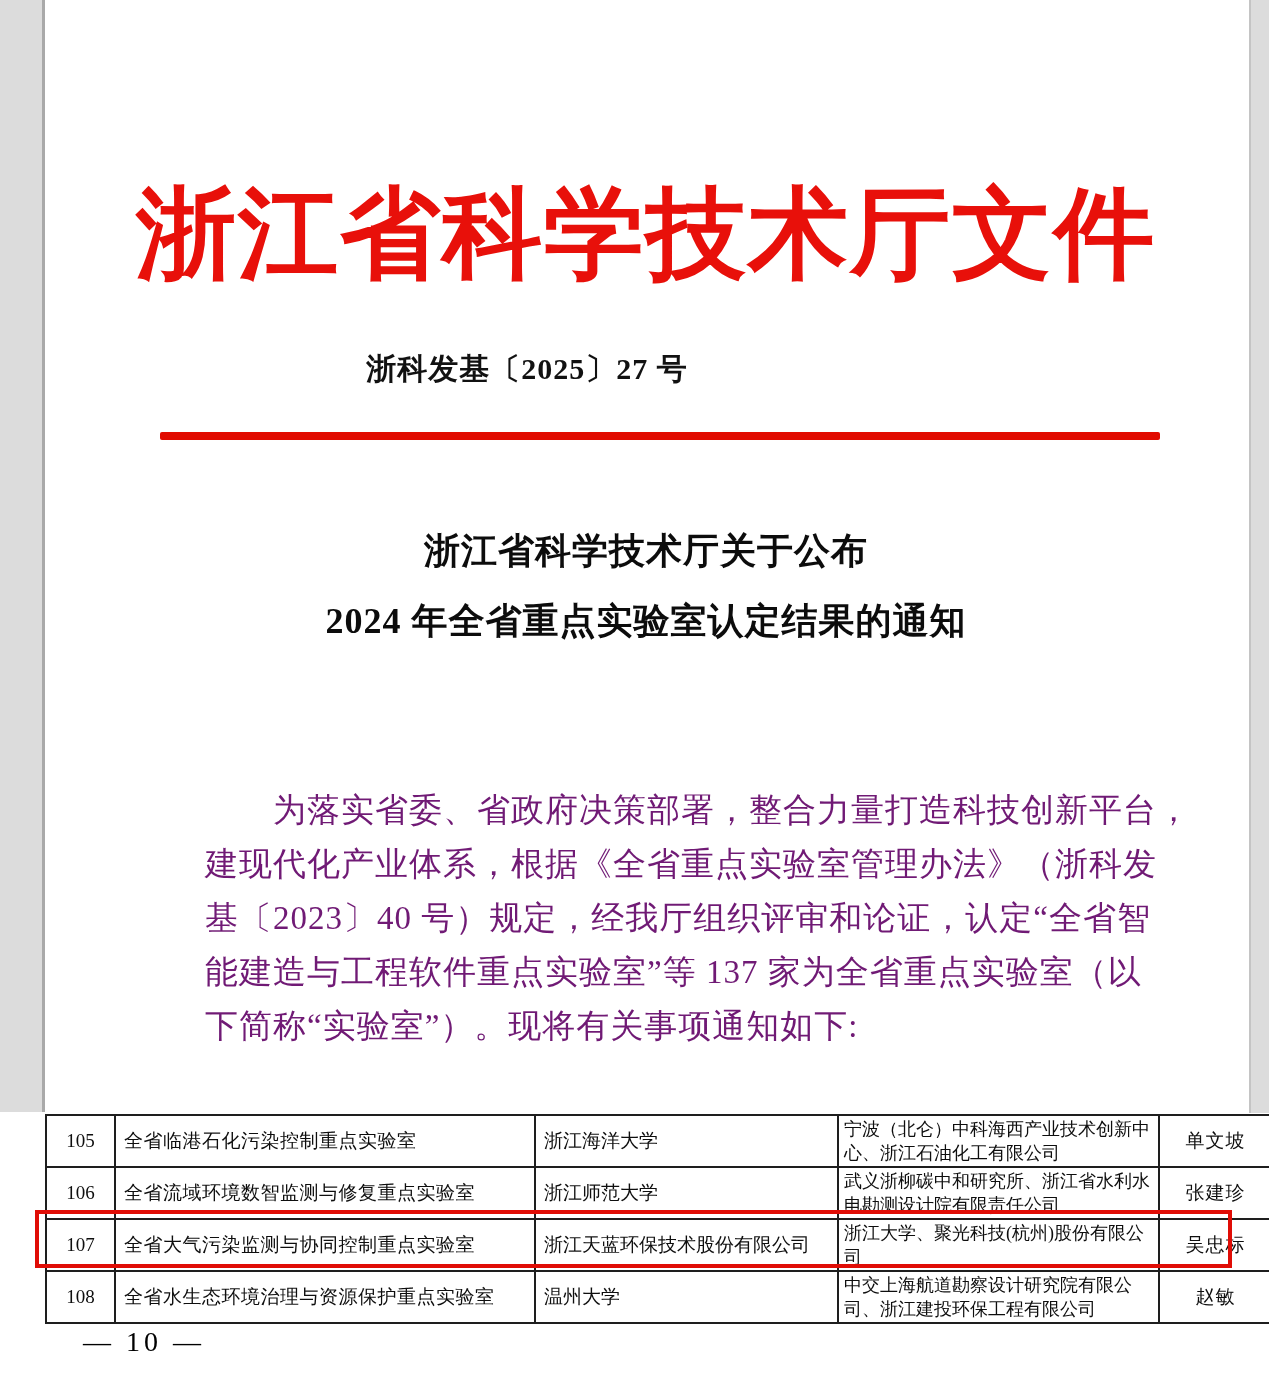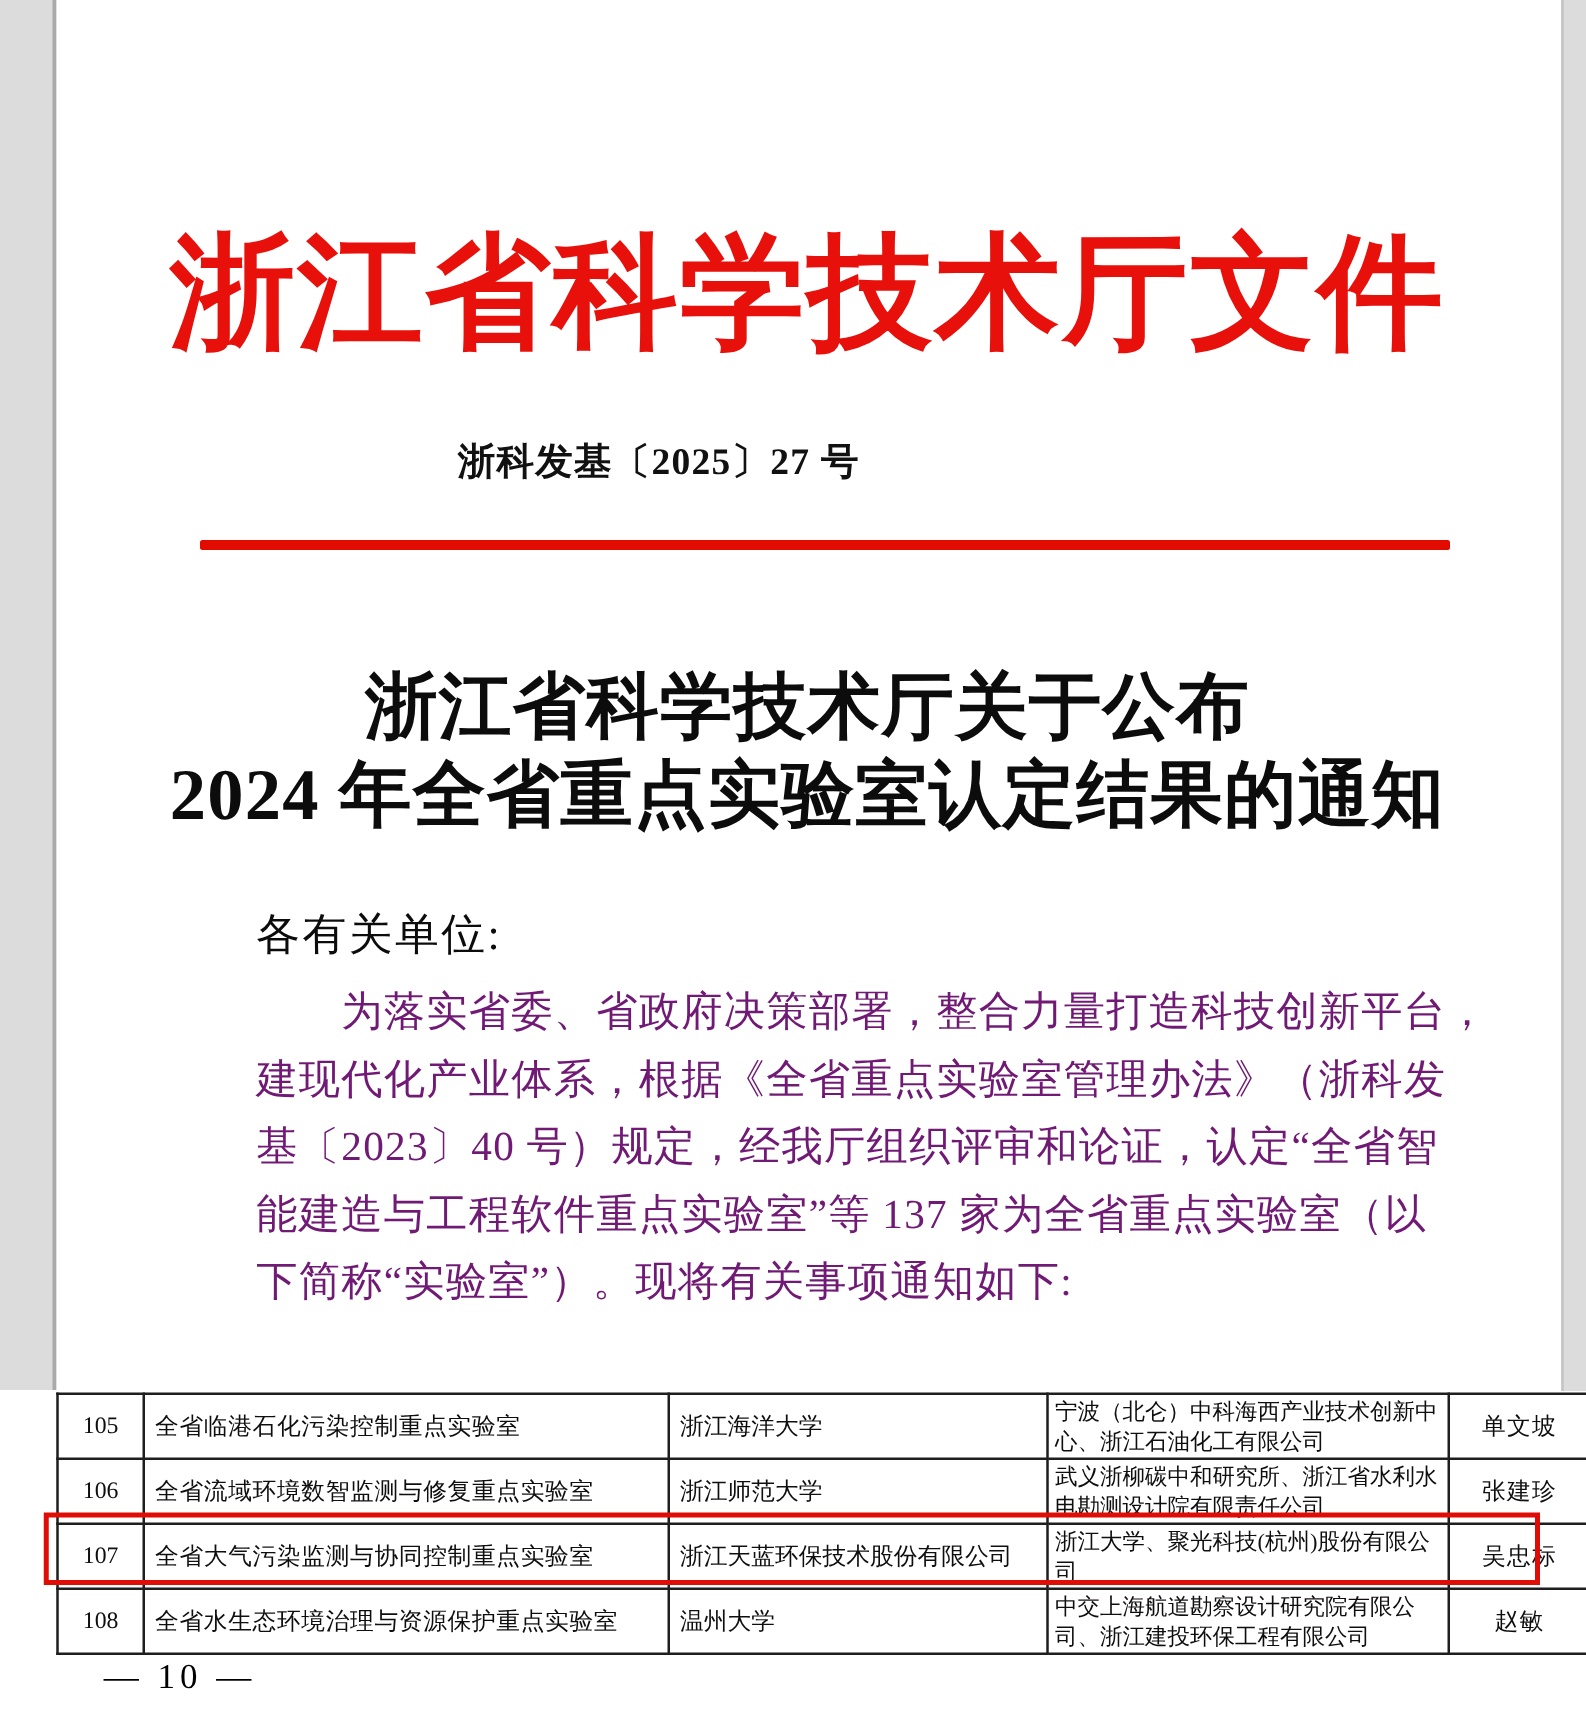--- a/index.html
+++ b/index.html
@@ -30,21 +30,21 @@
     position:absolute;left:43px;top:349px;width:968px;
     text-align:center;font-size:30px;font-weight:bold;color:#111;
     letter-spacing:1px;
   }
   .red-rule{
     position:absolute;left:160px;top:432px;width:1000px;height:8px;
     background:#e10b00;border-radius:2px;
   }
   .notice-title{
     position:absolute;left:43px;width:1206px;
-    text-align:center;font-size:58px;font-weight:bold;color:#0c0c0c;
+    text-align:center;font-size:36px;font-weight:bold;color:#0c0c0c;
     white-space:nowrap;letter-spacing:1px;
   }
   .notice-title.l1{top:527px;}
   .notice-title.l2{top:597px;}
   .salutation{
     position:absolute;left:205px;top:724px;
     font-size:35px;color:#0c0c0c;letter-spacing:2px;
   }
   .body-block{
     position:absolute;left:205px;top:783px;width:900px;
@@ -97,21 +97,20 @@
 
   <div class="header-title">浙江省科学技术厅文件</div>
 
   <div class="doc-number">浙科发基〔2025〕27 号</div>
 
   <div class="red-rule"></div>
 
   <div class="notice-title l1">浙江省科学技术厅关于公布</div>
   <div class="notice-title l2">2024 年全省重点实验室认定结果的通知</div>
 
-  <div class="salutation">各有关单位:</div>
 
   <div class="body-block">
     <div class="bline first">为落实省委、省政府决策部署，整合力量打造科技创新平台，</div>
     <div class="bline">建现代化产业体系，根据《全省重点实验室管理办法》（浙科发</div>
     <div class="bline">基〔2023〕40 号）规定，经我厅组织评审和论证，认定“全省智</div>
     <div class="bline">能建造与工程软件重点实验室”等 137 家为全省重点实验室（以</div>
     <div class="bline last">下简称“实验室”）。现将有关事项通知如下:</div>
   </div>
 
   <div class="table-section">

